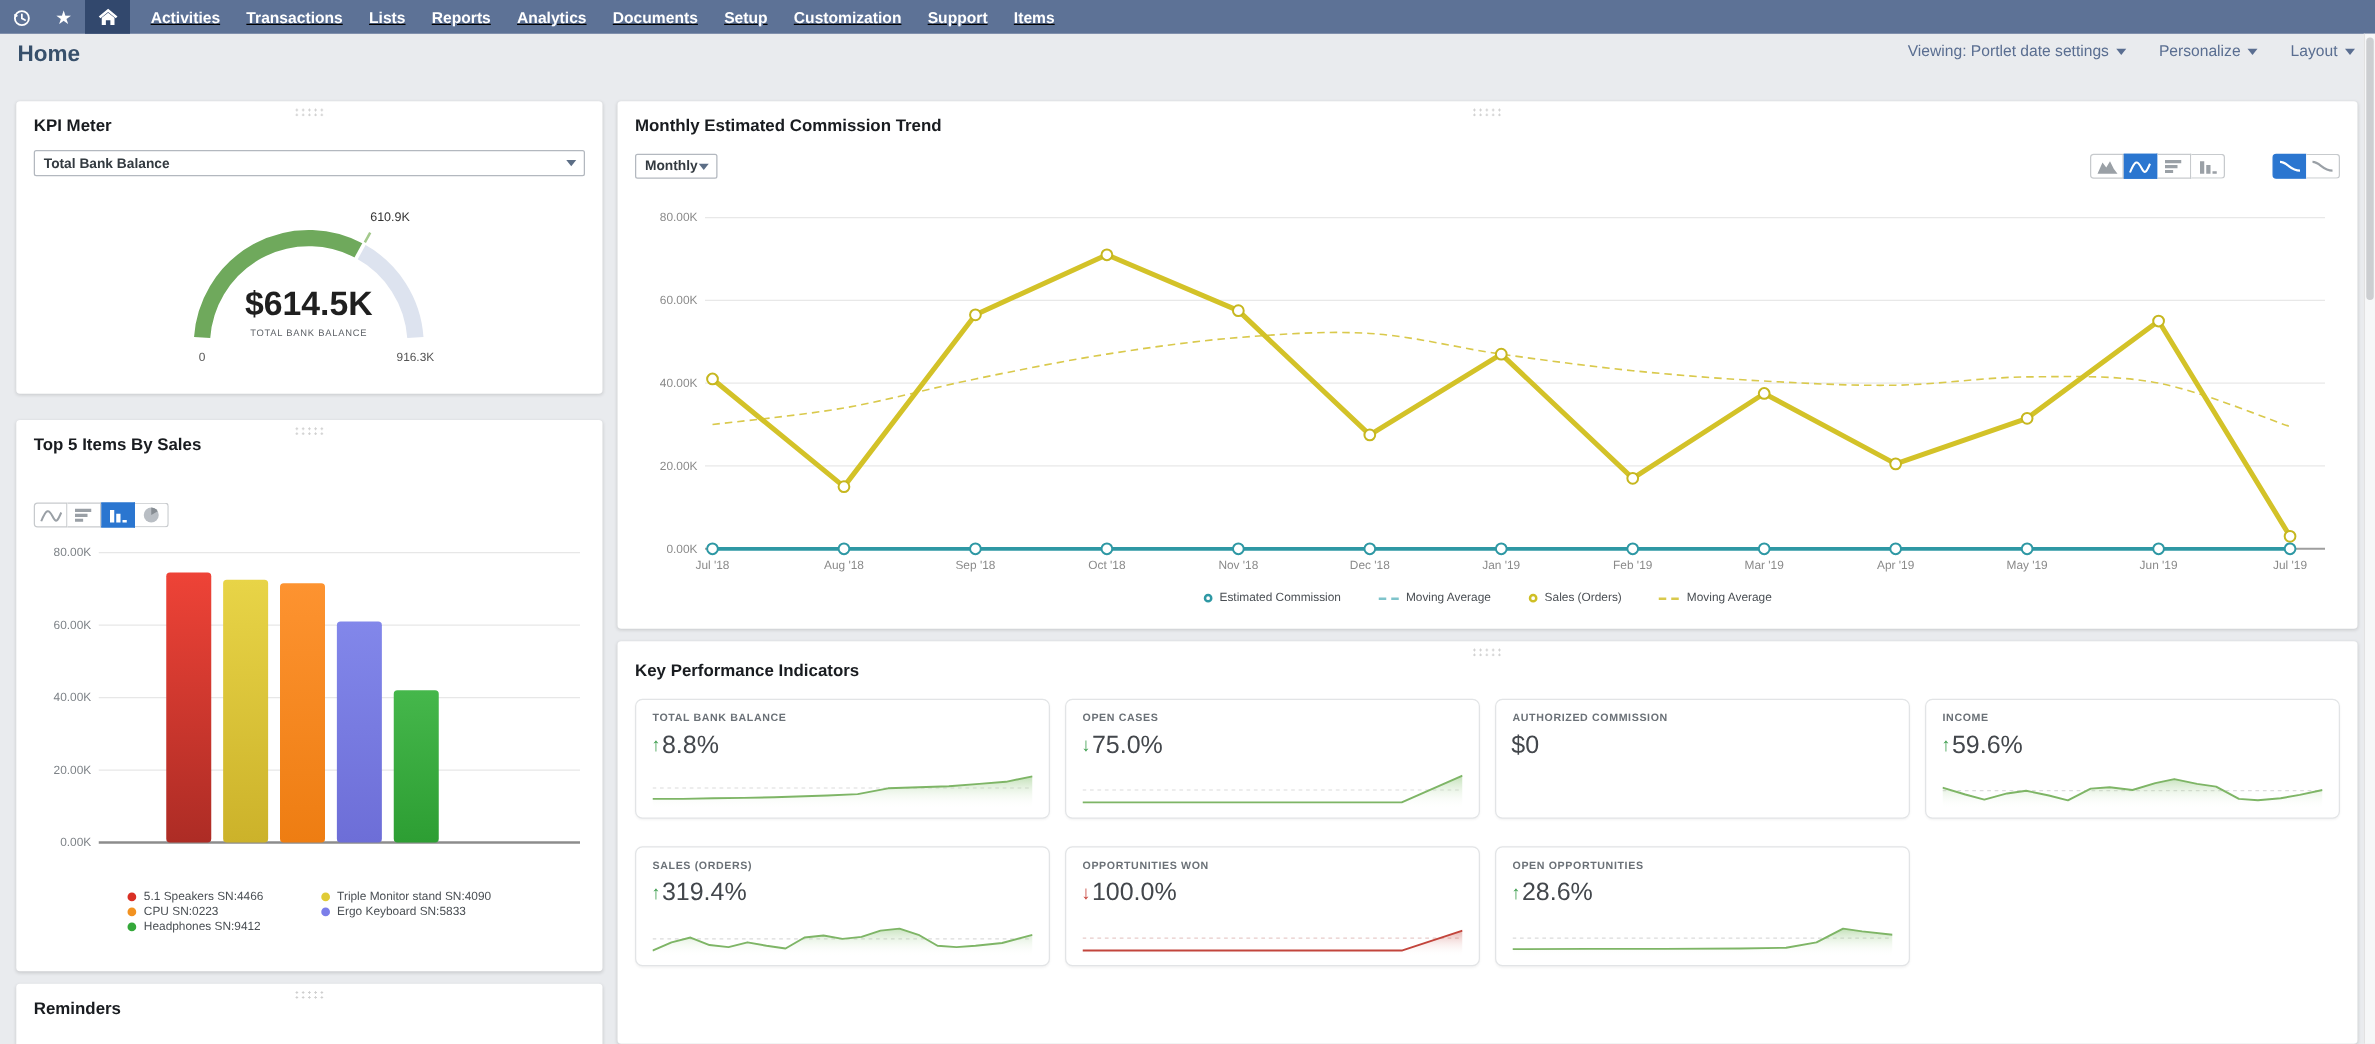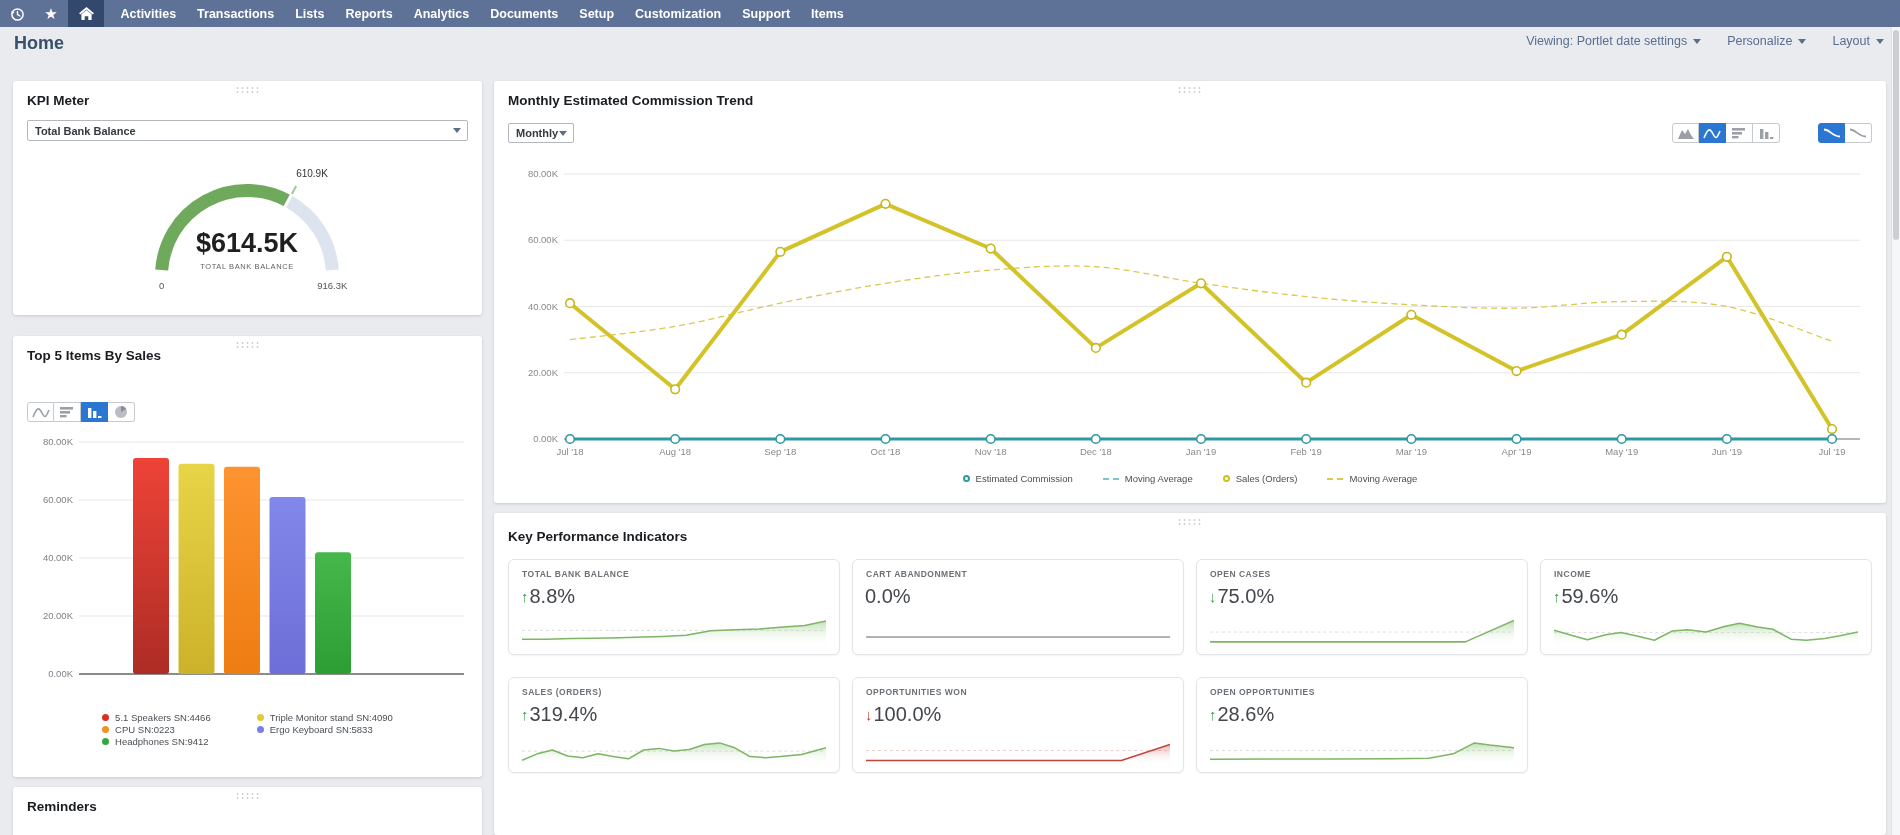--- a/index.html
+++ b/index.html
@@ -5,21 +5,21 @@
   * { margin:0; padding:0; box-sizing:border-box; }
   html,body { width:1900px; height:835px; overflow:hidden; background:#e9ebee;
               font-family:"Liberation Sans", sans-serif; }
 
   
   .navbar { position:absolute; left:0; top:0; width:1900px; height:27px;
             background:#5d7296; display:flex; align-items:stretch; }
   .nav-iconbtn { width:34px; display:flex; align-items:center; justify-content:center;
                  color:#fff; cursor:pointer; }
   .nav-home { width:36px; background:#32486d; }
-  .nav-menu { display:flex; align-items:stretch; margin-left:6px; }
+  .nav-menu { display:flex; align-items:stretch; margin-left:6px;text-decoration:underline; }
   .nav-item { display:flex; align-items:center; padding:0 10.5px; color:#fff;
               font-size:12.5px; font-weight:bold; cursor:pointer; }
 
   
   .page-title { position:absolute; left:14px; top:33px; font-size:18px; font-weight:bold;
                 color:#38506b; }
   .hdr-right { position:absolute; right:16px; top:34px; display:flex; gap:26px;
                font-size:12.5px; color:#5a6e91; align-items:center; }
   .hdr-link { display:flex; align-items:center; gap:6px; cursor:pointer; }
   .caret-down { width:0; height:0; border-left:4px solid transparent;
@@ -419,51 +419,46 @@
                 <stop offset="0%" stop-color="rgba(120,186,96,0.45)"></stop>
                 <stop offset="100%" stop-color="rgba(255,255,255,0)"></stop>
               </linearGradient>
             </defs>
             <path d="M0,26.62L24.48,26.62L48.96,26.04L73.44,25.75L97.92,25.17L122.4,24.3L140.76,23.72L165.24,22.560000000000002L189.72,17.630000000000003L214.20000000000002,16.76L238.68,15.89L263.16,13.860000000000003L284.58,12.120000000000001L306,7.48L306,35 L0,35 Z" fill="url(#sg0)"></path>
             <path d="M0,26.62L24.48,26.62L48.96,26.04L73.44,25.75L97.92,25.17L122.4,24.3L140.76,23.72L165.24,22.560000000000002L189.72,17.630000000000003L214.20000000000002,16.76L238.68,15.89L263.16,13.860000000000003L284.58,12.120000000000001L306,7.48" stroke="#7eb566" stroke-width="1.6" fill="none" stroke-linejoin="round"></path>
           </svg>
         </div>
       </div>
       <div class="kpi-tile">
-        <div class="kpi-label">CART ABANDONMENT</div>
-        <div class="kpi-value">
-          <span>0.0%</span>
-        </div>
-        <div class="kpi-spark">
-          <svg viewBox="0 0 306 36" preserveAspectRatio="none">
-            <path d="M0,24.3L306,24.3" stroke="#9a9a9a" stroke-width="1.6" fill="none" stroke-linejoin="round"></path>
-          </svg>
-        </div>
-      </div>
-      <div class="kpi-tile">
         <div class="kpi-label">OPEN CASES</div>
         <div class="kpi-value">
           <span class="kpi-arrow" style="color: rgb(61, 158, 78);">↓</span>
           <span>75.0%</span>
         </div>
         <div class="kpi-spark">
           <svg viewBox="0 0 306 36" preserveAspectRatio="none">
             <line x1="0" y1="19.08" x2="306" y2="19.08" stroke="#dcdcdc" stroke-width="1" stroke-dasharray="3 3"></line>
             <defs>
               <linearGradient id="sg1" x1="0" y1="0" x2="0" y2="1">
                 <stop offset="0%" stop-color="rgba(120,186,96,0.45)"></stop>
                 <stop offset="100%" stop-color="rgba(255,255,255,0)"></stop>
               </linearGradient>
             </defs>
             <path d="M0,29.52L257.04,29.52L306,6.900000000000002L306,35 L0,35 Z" fill="url(#sg1)"></path>
             <path d="M0,29.52L257.04,29.52L306,6.900000000000002" stroke="#7eb566" stroke-width="1.6" fill="none" stroke-linejoin="round"></path>
           </svg>
         </div>
       </div>
       <div class="kpi-tile">
+        <div class="kpi-label">AUTHORIZED COMMISSION</div>
+        <div class="kpi-value">
+          <span>$0</span>
+        </div>
+      </div>
+      <div class="kpi-tile">
         <div class="kpi-label">INCOME</div>
         <div class="kpi-value">
           <span class="kpi-arrow" style="color: rgb(61, 158, 78);">↑</span>
           <span>59.6%</span>
         </div>
         <div class="kpi-spark">
           <svg viewBox="0 0 306 36" preserveAspectRatio="none">
             <line x1="0" y1="19.660000000000004" x2="306" y2="19.660000000000004" stroke="#dcdcdc" stroke-width="1" stroke-dasharray="3 3"></line>
             <defs>
               <linearGradient id="sg2" x1="0" y1="0" x2="0" y2="1">

